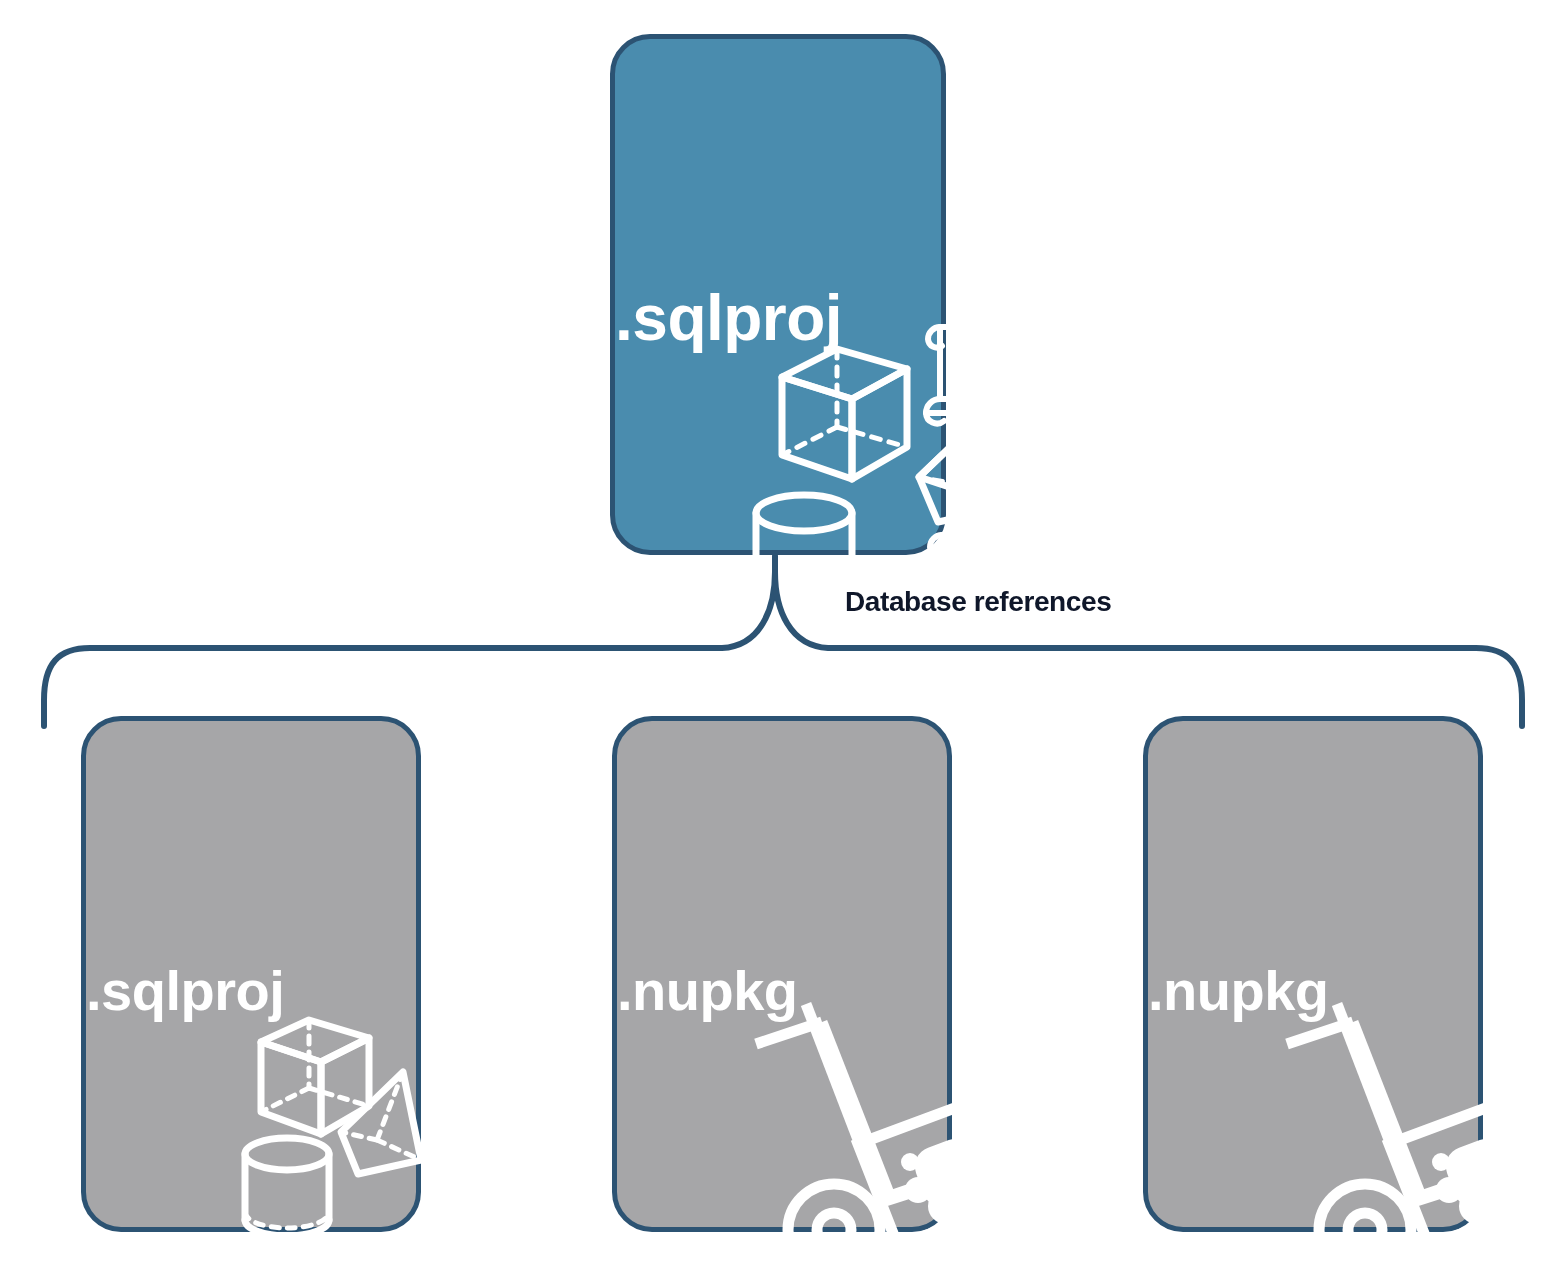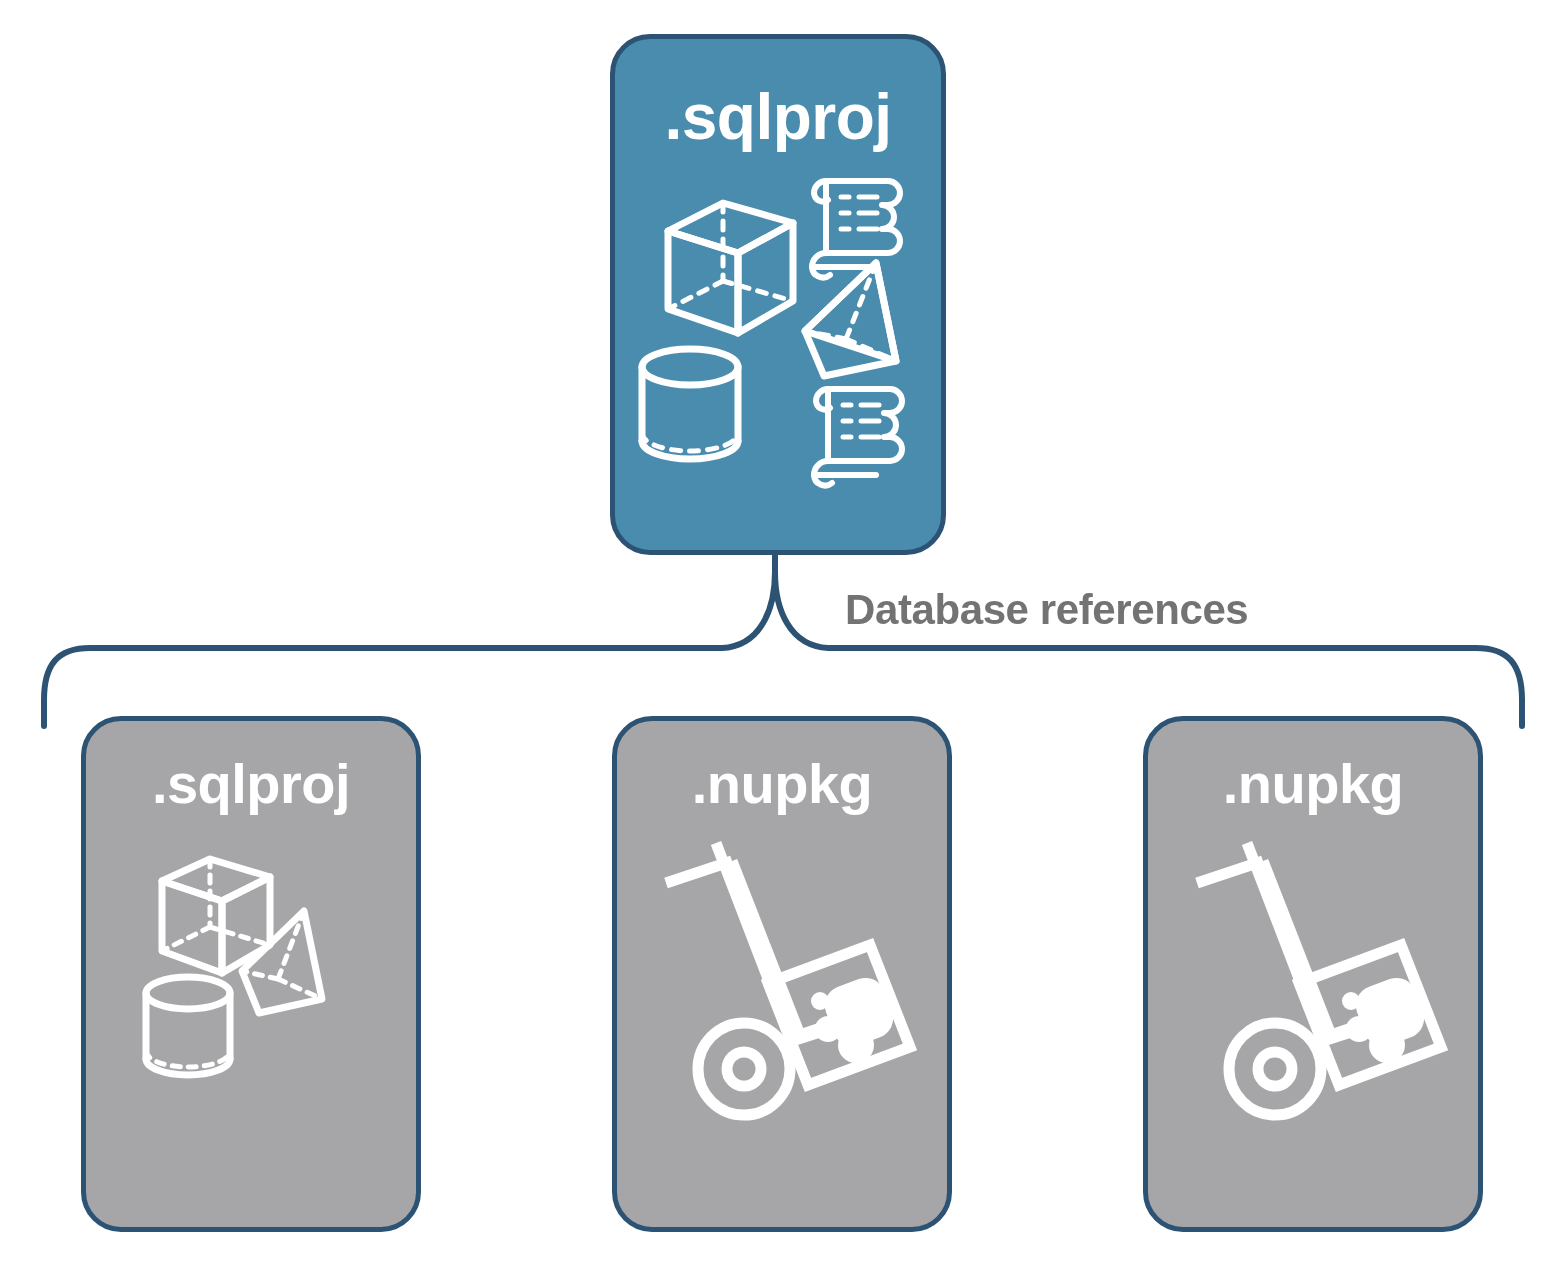--- a/index.html
+++ b/index.html
@@ -19,21 +19,21 @@
     left: 0; top: 0;
     width: 1566px;
     height: 1274px;
   }
   .node {
     position: absolute;
     box-sizing: border-box;
     border: 5px solid #2c5373;
     border-radius: 40px;
     display: flex;
-    flex-direction: column;
+    flex-direction: row;
     align-items: center;
   }
   .node .title {
     color: #ffffff;
     font-weight: bold;
     letter-spacing: -0.5px;
     text-align: center;
     user-select: none;
   }
   .node .art {
@@ -85,23 +85,23 @@
     position: absolute;
     left: 0; top: 0;
     width: 1566px;
     height: 1274px;
     pointer-events: none;
   }
   #bracket-label {
     position: absolute;
     left: 845px;
     top: 586px;
-    font-size: 42px;
+    font-size: 28px;
     font-weight: bold;
-    color: #737373;
+    color: #0f172a;
     letter-spacing: -0.4px;
     white-space: nowrap;
     user-select: none;
   }
 </style>
 </head>
 <body>
 
 <div id="stage">
 

